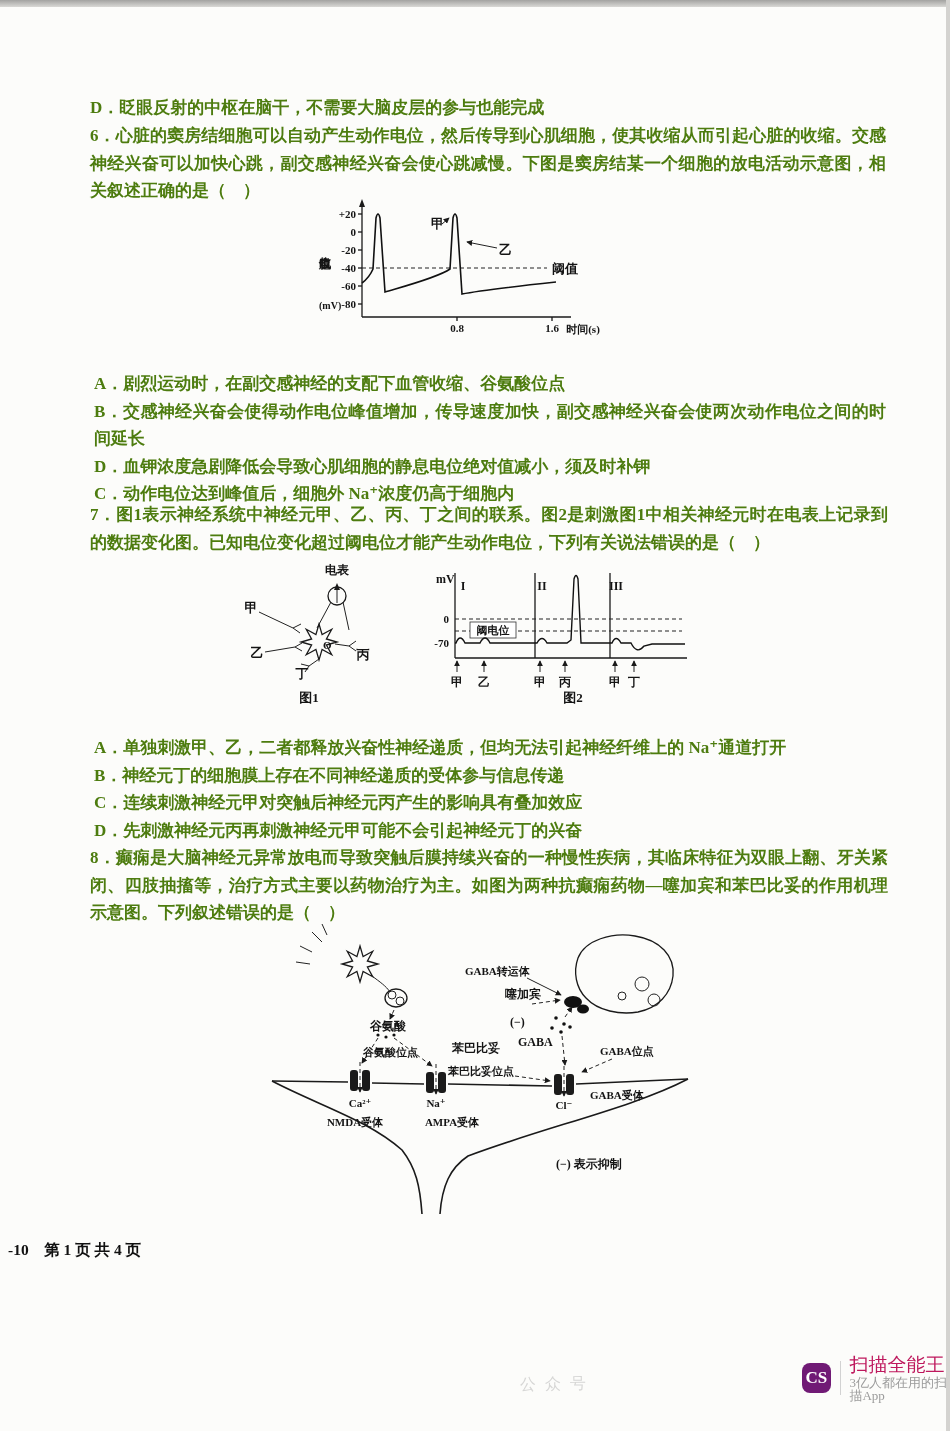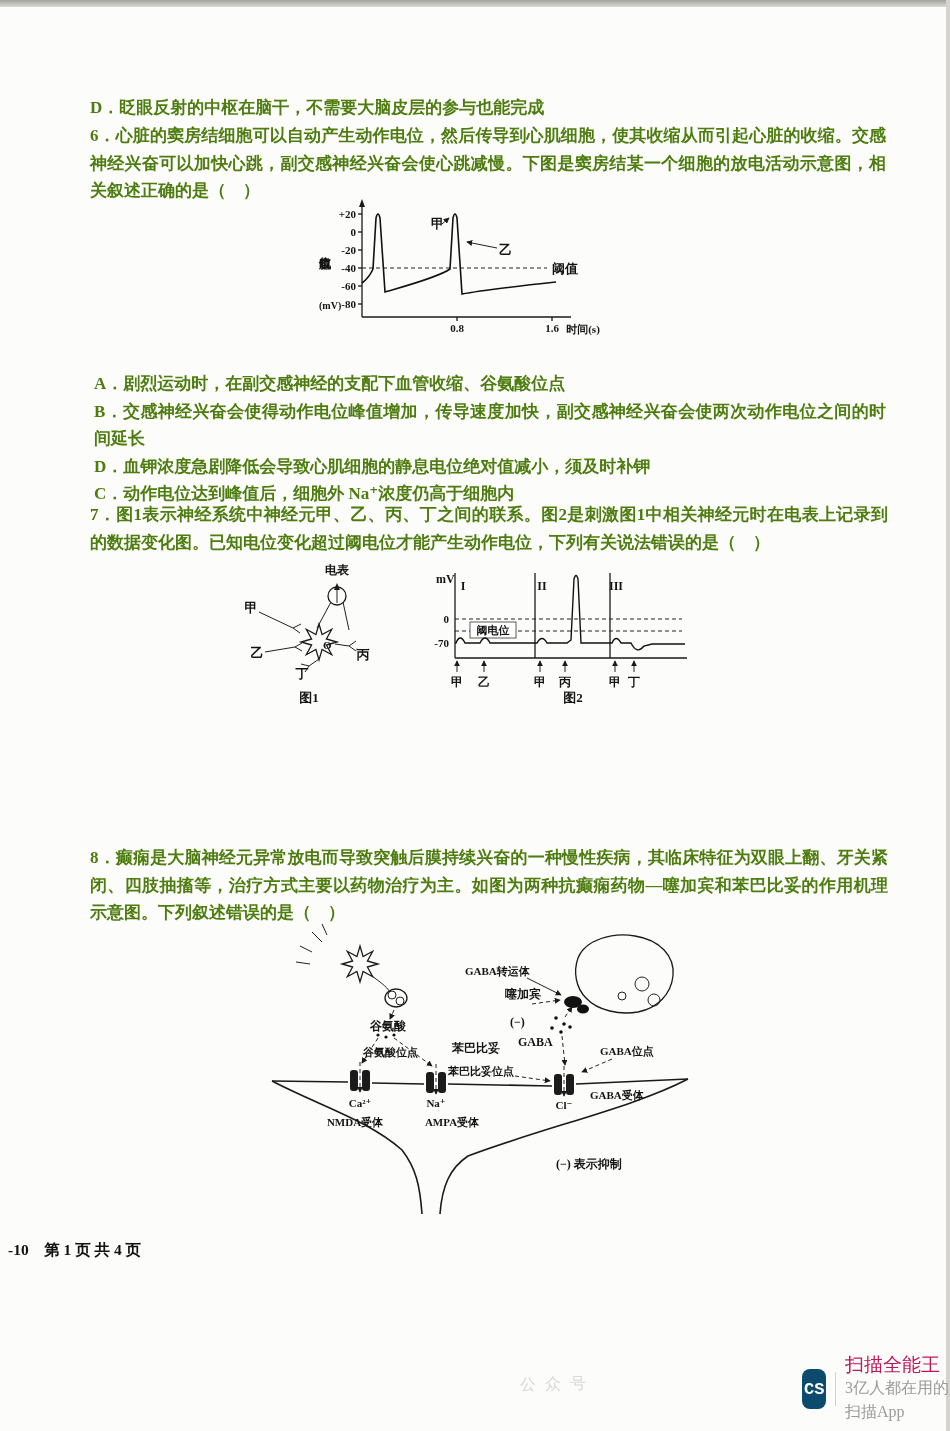--- a/index.html
+++ b/index.html
@@ -12,24 +12,24 @@
   .fig{position:absolute}
   svg text{font-family:"Liberation Serif","DejaVu Serif",serif;font-weight:600;fill:#141414}
   svg .bold{font-weight:700}
   .t10{font-size:10px}.t11{font-size:11px}.t12{font-size:12px}.t13{font-size:13px}
   .stroke{stroke:#1a1a1a;stroke-width:1.3;fill:none}
   .thin{stroke:#222;stroke-width:1;fill:none}
   .dash{stroke:#222;stroke-width:1;fill:none;stroke-dasharray:4 3}
   .footer{position:absolute;left:2px;top:1234px;margin:6px;font-size:15.5px;font-weight:700;color:#111}
   .faint-wm{position:absolute;left:520px;top:1374px;margin:0;color:#a9a9a9;opacity:.45;font-size:16px;letter-spacing:9px;transform:rotate(-1deg)}
   .cs-wm{position:absolute;left:802px;top:1354px;display:flex;align-items:center;gap:9px}
-  .cs-logo{width:38px;height:40px;background:#0c4a6e;border-radius:8px;color:#fff;display:flex;align-items:center;justify-content:center;font-size:17px;font-weight:700;font-family:Liberation Mono, monospace}
+  .cs-logo{width:38px;height:30px;background:#701a75;border-radius:8px;color:#fff;display:flex;align-items:center;justify-content:center;font-size:17px;font-weight:700;font-family:Liberation Serif, serif}
   .cs-div{width:1px;height:34px;background:#d2d2d2}
   .cs-name{font-size:19px;font-weight:400;color:#be185d;line-height:22px}
-  .cs-tag{font-size:16px;color:#9b9b9b;line-height:24px}
+  .cs-tag{font-size:13px;color:#9b9b9b;line-height:13px}
 </style>
 </head>
 <body>
 
 <div class="page">
   <div class="edge-top"></div>
   <div class="edge-right"></div>
 
   <p class="txt" style="left:80px;top:84px;width:800px">D．眨眼反射的中枢在脑干，不需要大脑皮层的参与也能完成</p>
 
@@ -165,20 +165,26 @@
       <text class="t12" text-anchor="middle" x="25" y="123">甲</text>
       <text class="t12" text-anchor="middle" x="52" y="123">乙</text>
       <text class="t12" text-anchor="middle" x="108" y="123">甲</text>
       <text class="t12" text-anchor="middle" x="133" y="123">丙</text>
       <text class="t12" text-anchor="middle" x="183" y="123">甲</text>
       <text class="t12" text-anchor="middle" x="202" y="123">丁</text>
       <text class="t13" text-anchor="middle" x="141" y="139">图2</text>
     </svg>
   </div>
 
+  <div class="txt opts" style="left:84px;top:724px;width:792px">
+    <p>A．单独刺激甲、乙，二者都释放兴奋性神经递质，但均无法引起神经纤维上的 Na⁺通道打开</p>
+    <p>B．神经元丁的细胞膜上存在不同神经递质的受体参与信息传递</p>
+    <p>C．连续刺激神经元甲对突触后神经元丙产生的影响具有叠加效应</p>
+    <p>D．先刺激神经元丙再刺激神经元甲可能不会引起神经元丁的兴奋</p>
+  </div>
 
   <p class="txt" style="left:80px;top:834px;width:798px">8．癫痫是大脑神经元异常放电而导致突触后膜持续兴奋的一种慢性疾病，其临床特征为双眼上翻、牙关紧闭、四肢抽搐等，治疗方式主要以药物治疗为主。如图为两种抗癫痫药物—噻加宾和苯巴比妥的作用机理示意图。下列叙述错误的是（　）</p>
 
   <div class="fig" style="left:260px;top:918px">
     <svg width="440" height="300">
       <defs>
         <marker id="ah8" viewBox="0 0 8 8" refX="7" refY="4" markerWidth="6" markerHeight="6" orient="auto">
             <path d="M0,0L8,4L0,8z" fill="#1a1a1a"></path>
           </marker>
       </defs>

